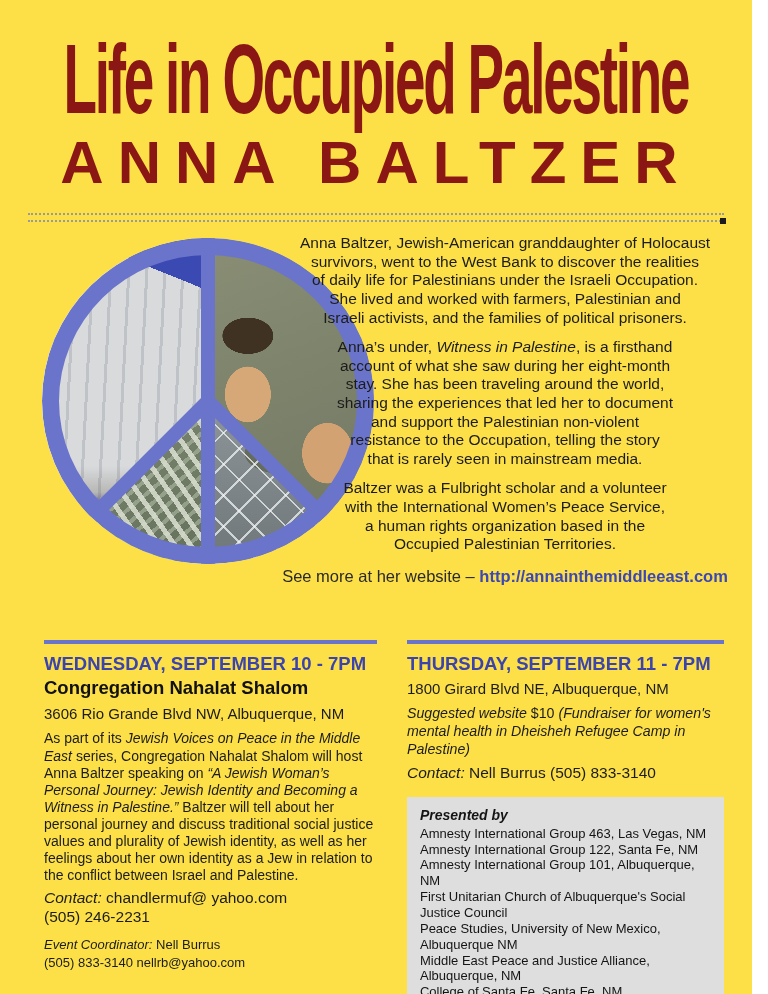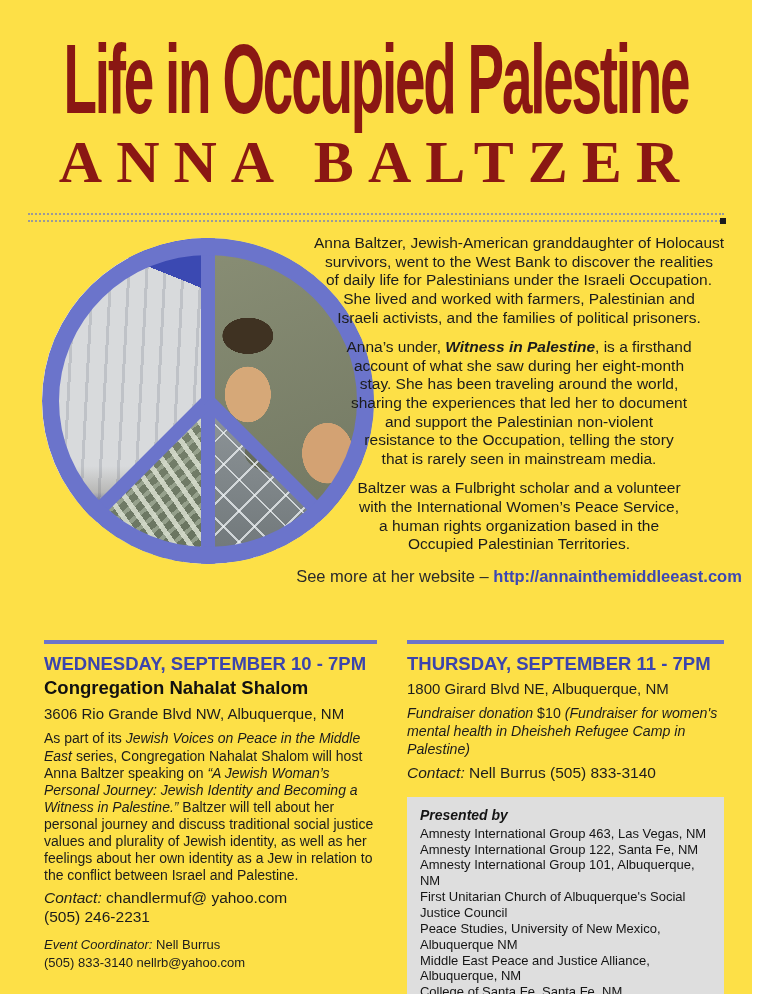--- a/index.html
+++ b/index.html
@@ -19,37 +19,37 @@
   
   .title-wrap{display:flex;justify-content:center;}
   .title{
     color:var(--accent-red);
     font-size:98px;font-weight:bold;line-height:1.0;
     letter-spacing:-4px;white-space:nowrap;
     transform:scaleX(.56);transform-origin:center;
   }
   .speaker{
     margin-top:4px;text-align:center;
-    font-family:Liberation Serif, serif;font-weight:bold;
+    font-family:Liberation Sans, sans-serif;font-weight:bold;
     font-size:60px;line-height:1.02;letter-spacing:14px;
     color:var(--accent-red);white-space:nowrap;
   }
   .rule{margin:0 28px;border-top:2px dotted #9a9a9a;position:relative;}
   .rule.r1{margin-top:20px;}
   .rule.r2{margin-top:5px;}
   .rule-end{position:absolute;right:-2px;top:-4px;width:6px;height:6px;background:#1c1c1c;display:block;}
   .subtitle{
     margin:5px 28px 0 28px;text-align:center;
     font-weight:bold;font-size:42px;line-height:1.05;letter-spacing:0.5px;
     color:var(--subtitle-blue);white-space:nowrap;
   }
 
   
   .intro{position:relative;height:358px;margin-top:6px;}
-  .intro-text{position:absolute;left:290px;top:6px;width:458px;text-align:center;
+  .intro-text{position:absolute;left:276px;top:6px;width:458px;text-align:center;
     font-size:15.5px;line-height:1.2;color:#1c1c1c;}
   .intro-text .para{white-space:pre-line;margin-bottom:11px;}
   .website-line{margin-top:13px;font-size:16.5px;white-space:nowrap;color:#2a2a2a;}
   .website-line a{color:var(--link-blue);font-weight:bold;text-decoration:none;}
 
   .peace{position:absolute;left:42px;top:10px;width:332px;height:326px;border-radius:50%;overflow:hidden;background:#fff;}
   .peace .wedge{position:absolute;inset:0;}
   .photo-wall{
     clip-path:polygon(50% 50%,50% 0%,0% 0%,0% 85%,14.6% 85.4%);
     background:
@@ -143,21 +143,21 @@
       <div class="spoke spoke-dr"></div>
       <div class="peace-ring"></div>
     </div>
 
     <div class="intro-text">
       <div class="para">Anna Baltzer, Jewish-American granddaughter of Holocaust
 survivors, went to the West Bank to discover the realities
 of daily life for Palestinians under the Israeli Occupation.
 She lived and worked with farmers, Palestinian and
 Israeli activists, and the families of political prisoners.</div>
-      <div class="para"><span>Anna’s under, </span><span style="font-style: italic; font-weight: bold;">Witness in Palestine</span><span>, is a firsthand
+      <div class="para"><span>Anna’s under, </span><span style="font-style: italic;">Witness in Palestine</span><span>, is a firsthand
 account of what she saw during her eight-month
 stay. She has been traveling around the world,
 sharing the experiences that led her to document
 and support the Palestinian non-violent
 resistance to the Occupation, telling the story
 that is rarely seen in mainstream media.</span></div>
       <div class="para">Baltzer was a Fulbright scholar and a volunteer
 with the International Women’s Peace Service,
 a human rights organization based in the
 Occupied Palestinian Territories.</div>
@@ -178,21 +178,21 @@
       <div class="coordinator" style="white-space:pre-line;"><span style="font-style: italic;">Event Coordinator:</span><span>  Nell Burrus
 </span><span>(505) 833-3140   nellrb@yahoo.com</span></div>
     </article>
 
     <div class="col-gap"></div>
 
     <article class="col-right">
       <div class="col-bar"></div>
       <div class="ev-heading">THURSDAY, SEPTEMBER 11 - 7PM</div>
       <div class="ev-address">1800 Girard Blvd NE, Albuquerque, NM</div>
-      <div class="ev-donation"><span style="font-style: italic;">Fundraiser donation </span><span>$10</span><span style="font-style: italic;">  (Fundraiser for women's
+      <div class="ev-donation"><span style="font-style: italic;">Suggested website </span><span>$10</span><span style="font-style: italic;">  (Fundraiser for women's
 mental health in Dheisheh Refugee Camp in Palestine)</span></div>
       <div class="ev-contact"><span style="font-style: italic;">Contact:</span><span> Nell Burrus (505) 833-3140</span></div>
 
       <div class="presented-box">
         <div class="presented-label">Presented by</div>
         <div class="presented-list">Amnesty International Group 463, Las Vegas, NM
 Amnesty International Group 122, Santa Fe, NM
 Amnesty International Group 101, Albuquerque, NM
 First Unitarian Church of  Albuquerque's Social Justice Council
 Peace Studies, University of New Mexico, Albuquerque NM

